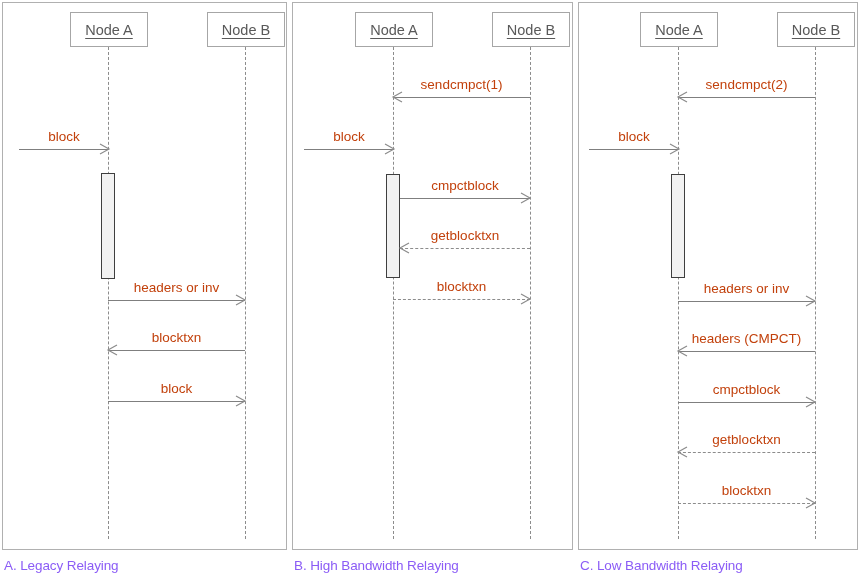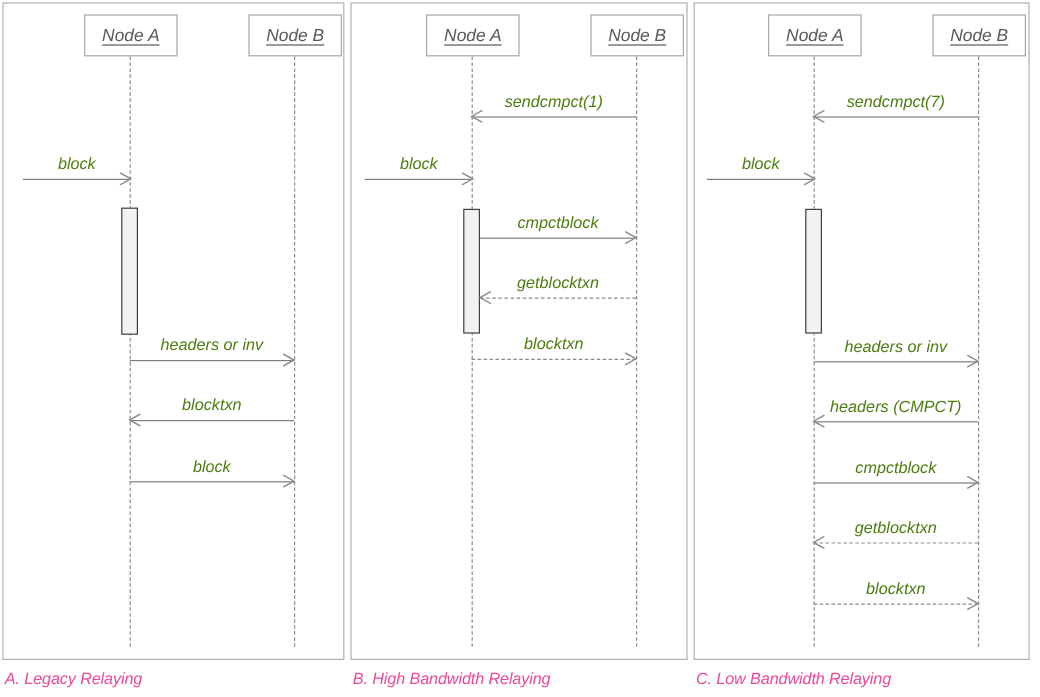--- a/index.html
+++ b/index.html
@@ -12,39 +12,38 @@
     width: 867px;
     height: 581px;
     font-family: "Liberation Sans", sans-serif;
     color: #595959;
     overflow: hidden;
   }
   #figure {
     position: relative;
     width: 867px;
     height: 581px;
-    font-style: italic;
   }
   .panel {
     position: absolute;
     top: 2px;
     height: 548px;
     border: 1px solid #b0b0b0;
     background: #ffffff;
     box-sizing: border-box;
   }
   .panel-a { left: 2px;   width: 285px; }
   .panel-b { left: 292px; width: 281px; }
   .panel-c { left: 578px; width: 280px; }
 
   .caption {
     position: absolute;
     top: 558px;
     font-size: 13.5px;
-    color: #ec4899;
+    color: #8b5cf6;
     white-space: nowrap;
     letter-spacing: -0.1px;
   }
   .caption-a { left: 4px; }
   .caption-b { left: 294px; }
   .caption-c { left: 580px; }
 
   
   .node-box {
     position: absolute;
@@ -105,21 +104,21 @@
   }
   .msg.right .head { right: -1px; }
   .msg.left  .head { left: -1px; }
   .msg .head svg { display: block; overflow: visible; }
   .msg .label {
     position: absolute;
     bottom: 4px;
     width: 100%;
     text-align: center;
     font-size: 13.5px;
-    color: #4d7c0f;
+    color: #c2410c;
     white-space: nowrap;
     line-height: 1.1;
   }
 </style>
 </head>
 <body>
 
 <div id="figure">
 
   <div class="panel panel-a">
@@ -256,21 +255,21 @@
 
     <div class="activation" style="left:92px; top:171px; height:104px;"></div>
 
     <div class="msg left" style="left:99px; top:94px; width:137px;">
       <div class="line"></div>
       <div class="head">
         <svg width="10" height="10" viewBox="0 0 10 10">
             <path d="M10 0 L1 5 L10 10" fill="none" stroke="#8c8c8c" stroke-width="1.2"></path>
           </svg>
       </div>
-      <div class="label">sendcmpct(7)</div>
+      <div class="label">sendcmpct(2)</div>
     </div>
 
     <div class="msg right" style="left:10px; top:146px; width:90px;">
       <div class="line"></div>
       <div class="head">
         <svg width="10" height="10" viewBox="0 0 10 10">
             <path d="M0 0 L9 5 L0 10" fill="none" stroke="#8c8c8c" stroke-width="1.2"></path>
           </svg>
       </div>
       <div class="label">block</div>

